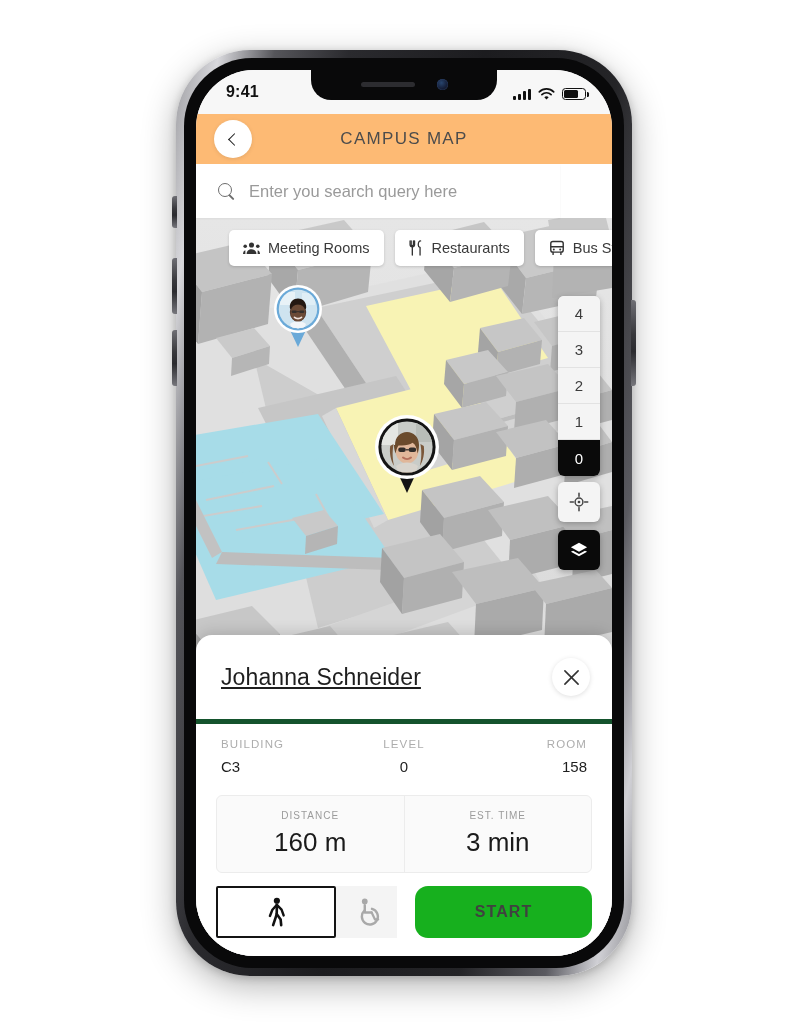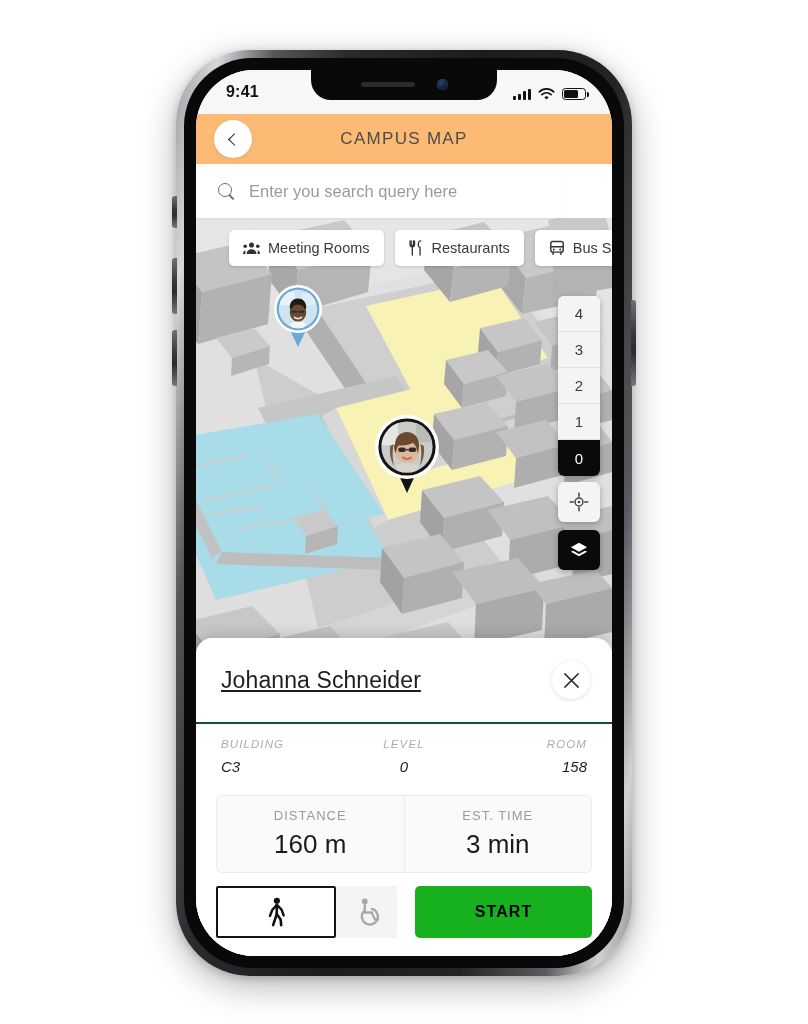--- a/index.html
+++ b/index.html
@@ -160,47 +160,47 @@
     height:84px; display:flex; align-items:center; justify-content:space-between;
     padding:0 22px 0 25px;
   }
   .person-name { font-size:23px; color:#1e1e1e; font-weight:400; letter-spacing:.1px;text-decoration:underline; }
   .close-btn {
     width:38px; height:38px; border-radius:50%; background:#ffffff;
     display:flex; align-items:center; justify-content:center;
     box-shadow:0 1px 5px rgba(0,0,0,.13);
   }
   .meta-row {
-    display:flex; border-top:2px solid #14532d; padding:14px 25px 14px 25px;font-style:italic;
+    display:flex; border-top:5px solid #14532d; padding:14px 25px 14px 25px;
   }
   .meta-col { flex:1; }
   .meta-col.c { text-align:center; }
   .meta-col.r { text-align:right; }
   .meta-label { font-size:11.5px; color:#adadad; letter-spacing:1.1px; margin-bottom:8px; }
   .meta-value { font-size:15px; color:#1e1e1e; }
   .stats {
     margin:6px 20px 0 20px; border:1px solid #ececec; border-radius:6px;
     background:#fafafa; display:flex; height:78px;
   }
   .stat { flex:1; display:flex; flex-direction:column; align-items:center; justify-content:center; gap:6px; }
   .stat + .stat { border-left:1px solid #ececec; }
-  .stat-label { font-size:13px; color:#9b9b9b; letter-spacing:1px;text-align:right; }
+  .stat-label { font-size:10px; color:#9b9b9b; letter-spacing:1px;text-align:right; }
   .stat-value { font-size:26px; color:#1a1a1a; font-weight:400; }
   .actions { margin:13px 20px 6px 20px; display:flex; gap:0; align-items:stretch; height:52px; }
   .mode-group { display:flex; flex:none; }
   .mode {
     width:61px; display:flex; align-items:center; justify-content:center;
     background:#f4f4f4; border:1px solid transparent;
   }
   .mode.first { width:120px; }
   .mode.selected { background:#ffffff; border:2px solid #141414; border-radius:2px; }
   .start-btn {
-    flex:1; margin-left:18px; background:#17b01e; border-radius:5px;
+    flex:1; margin-left:18px; background:#17b01e; border-radius:13px;
     display:flex; align-items:center; justify-content:center;
-    color:#000000; font-size:16px; font-weight:700; letter-spacing:1.1px;
+    color:#404040; font-size:16px; font-weight:700; letter-spacing:1.1px;
   }
 </style>
 </head>
 <body>
 
 <div id="stage">
 
   <div class="phone-outer"></div>
   <div class="phone-mid"></div>
   <div class="btn-side btn-mute"></div>

